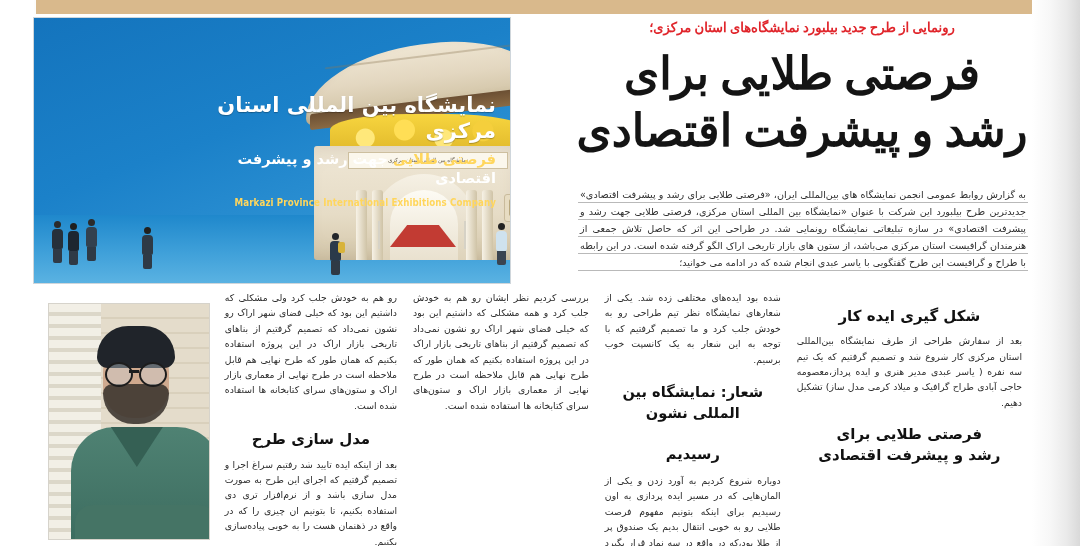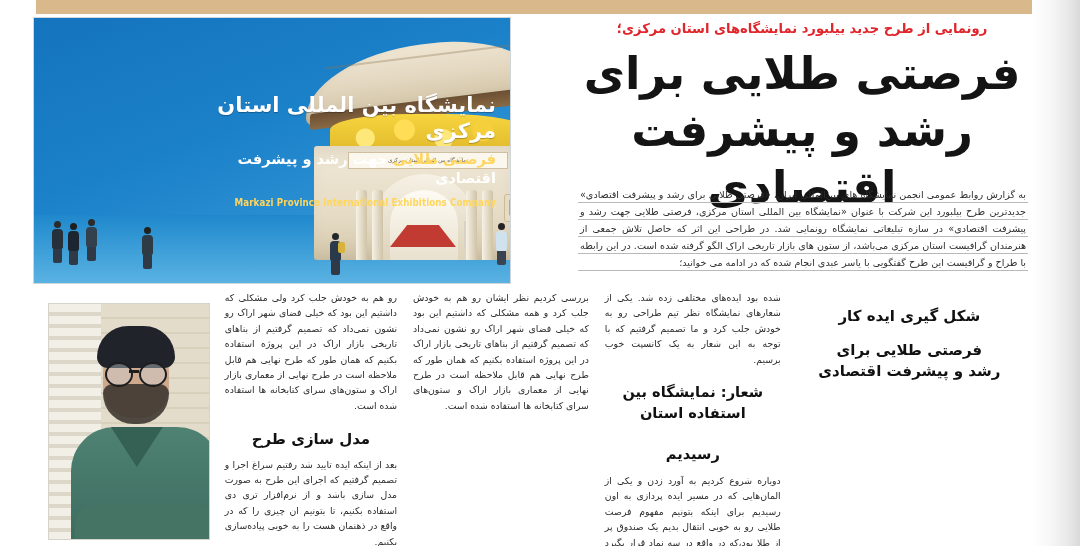--- a/index.html
+++ b/index.html
@@ -34,20 +34,21 @@
     background:#ffffff;
   }
 
   
   .header-zone{
     position:absolute;top:0;left:0;right:0;height:266px;
   }
   .headline-block{
     position:absolute;top:6px;right:4px;width:452px;
     text-align:center;
+    font-family:Liberation Serif, serif;
   }
   .kicker{
     color:#e0252b;
     font-size:13.5px;
     font-weight:bold;
     letter-spacing:-0.2px;
     line-height:1.2;
     white-space:nowrap;
     direction:rtl;
     transform:scaleX(0.97);
@@ -372,34 +373,35 @@
       <div class="lead">
         <p class="ruled">به گزارش روابط عمومی انجمن نمایشگاه های بین‌المللی ایران، «فرصتی طلایی برای رشد و پیشرفت اقتصادی» جدیدترین طرح بیلبورد این شرکت با عنوان «نمایشگاه بین المللی استان مرکزی، فرصتی طلایی جهت رشد و پیشرفت اقتصادی» در سازه تبلیغاتی نمایشگاه رونمایی شد. در طراحی این اثر که حاصل تلاش جمعی از هنرمندان گرافیست استان مرکزی می‌باشد، از ستون های بازار تاریخی اراک الگو گرفته شده است. در این رابطه با طراح و گرافیست این طرح گفتگویی با یاسر عبدی انجام شده که در ادامه می خوانید؛</p>
       </div>
     </div>
 
     <div class="columns">
 
       <div class="col-wrap c-d">
         <div class="sub-head">شکل گیری ایده کار</div>
         <div class="body-text">
+          <p>بعد از سفارش طراحی از طرف نمایشگاه بین‌المللی استان مرکزی کار شروع شد و تصمیم گرفتیم که یک تیم سه نفره ( یاسر عبدی مدیر هنری و ایده پرداز،معصومه حاجی آبادی طراح گرافیک و میلاد کرمی مدل ساز) تشکیل دهیم.</p>
         </div>
         <div class="sub-head tight">
           <span>فرصتی طلایی برای</span><br>
           <span>رشد و پیشرفت اقتصادی</span>
         </div>
 
       </div>
 
       <div class="col-wrap c-c">
         <div class="body-text">
           <p>شده بود ایده‌های مختلفی زده شد. یکی از شعارهای نمایشگاه نظر تیم طراحی رو به خودش جلب کرد و ما تصمیم گرفتیم که با توجه به این شعار به یک کانسپت خوب برسیم.</p>
         </div>
         <div class="slogan-head">
-          <span>شعار: نمایشگاه بین استفاده استان</span><br>
+          <span>شعار: نمایشگاه بین المللی نشون</span><br>
           <br>
           <span>رسیدیم</span>
         </div>
         <div class="body-text">
           <p>دوباره شروع کردیم به آورد زدن و یکی از المان‌هایی که در مسیر ایده پردازی به اون رسیدیم برای اینکه بتونیم مفهوم فرصت طلایی رو به خوبی انتقال بدیم یک صندوق پر از طلا بود،که در واقع در سه نماد قرار بگیرد و تلفیق شود با ورودی نمایشگاه.</p>
 
         </div>
       </div>
 
       <div class="col-wrap c-b">

